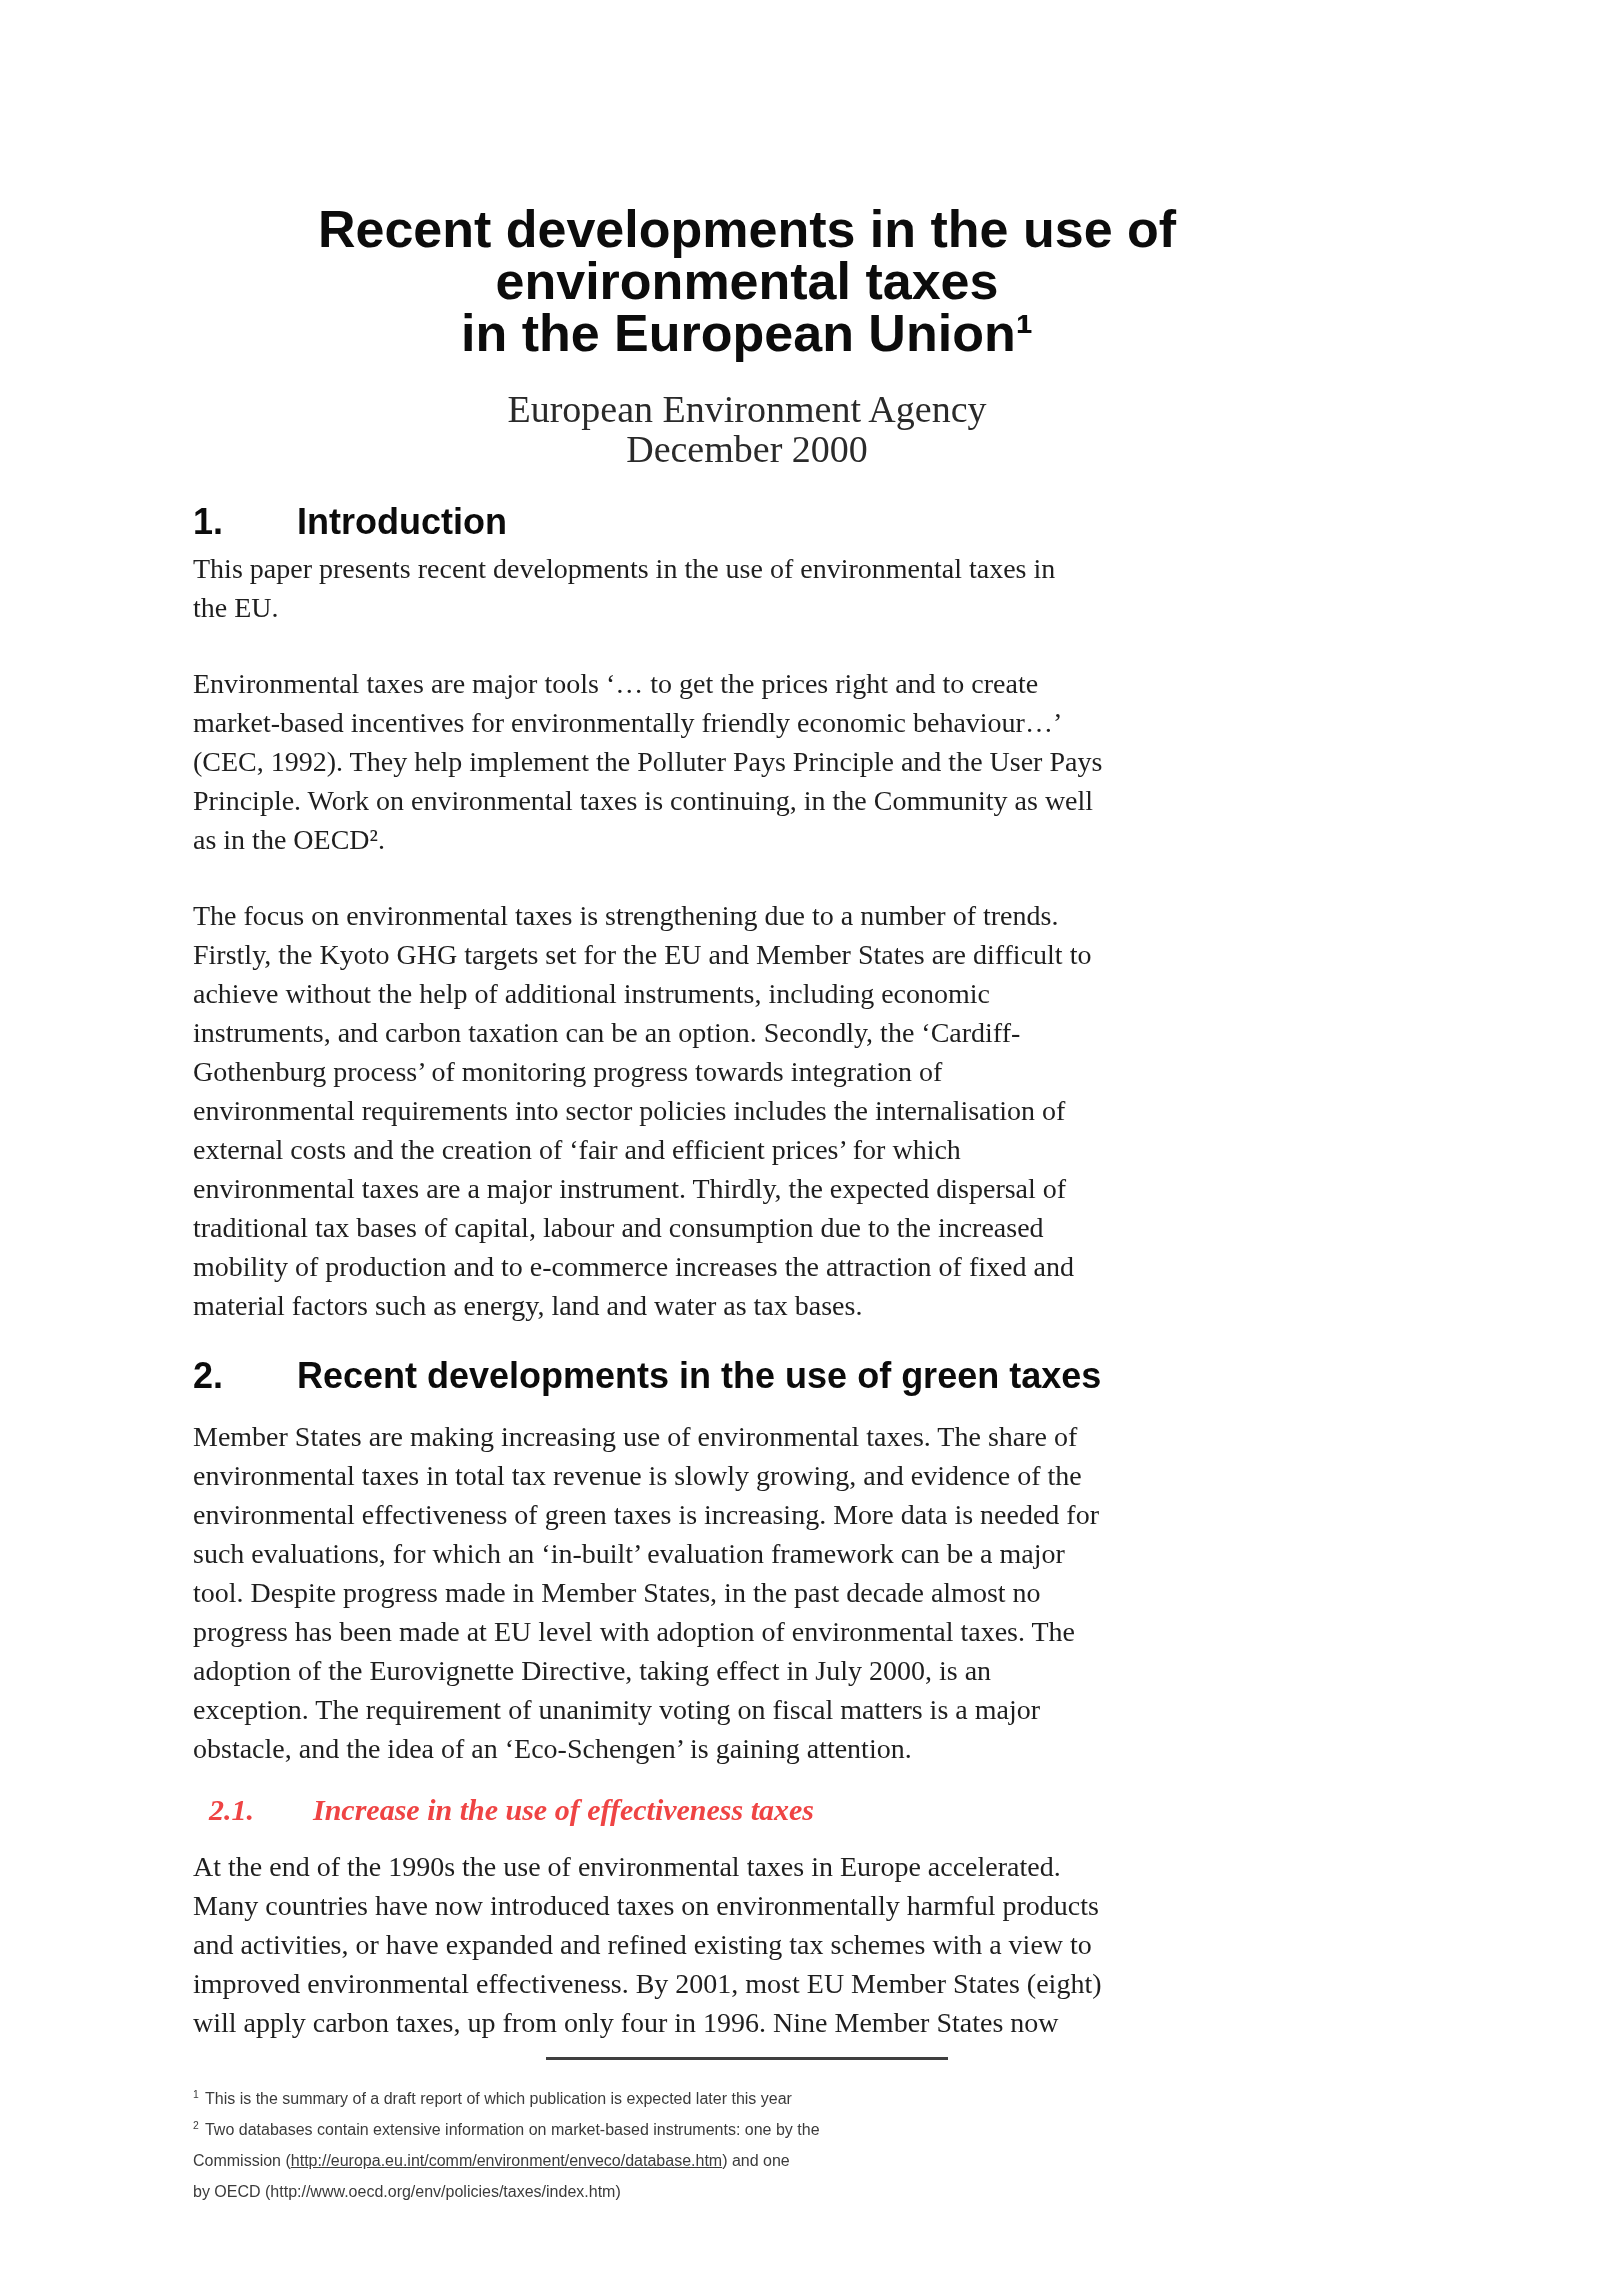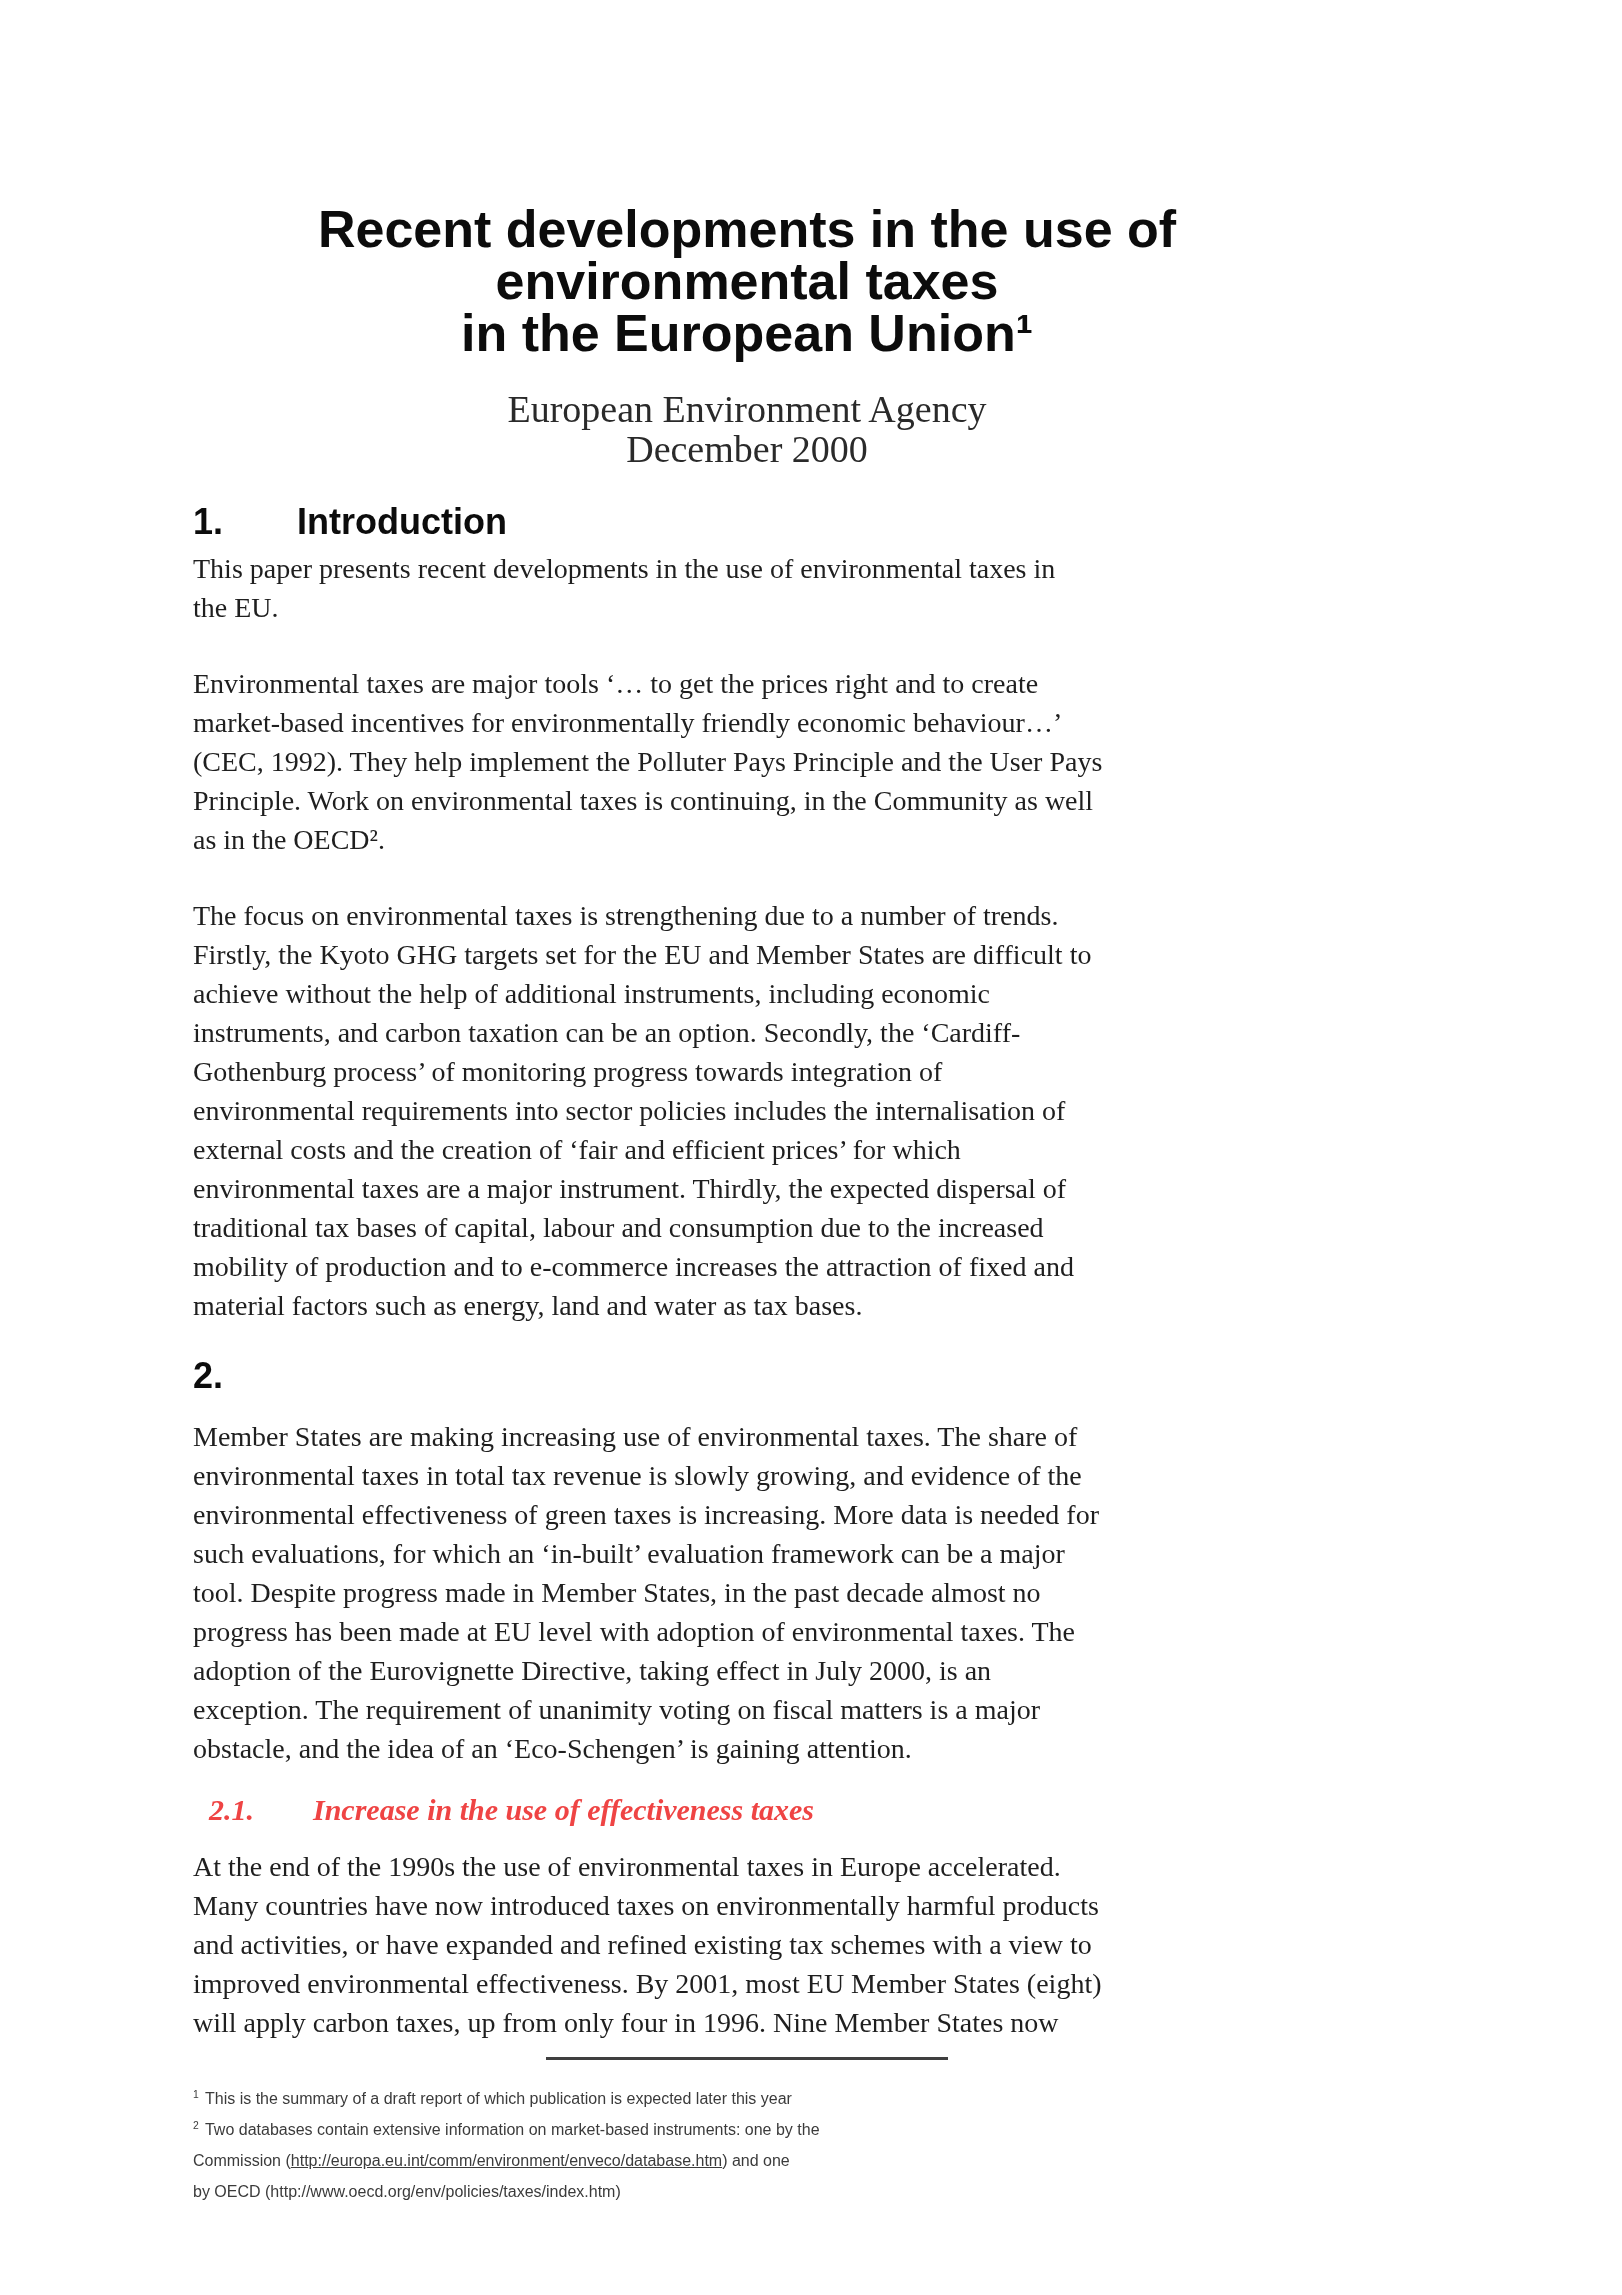--- a/index.html
+++ b/index.html
@@ -133,20 +133,21 @@
 Gothenburg process’ of monitoring progress towards integration of
 environmental requirements into sector policies includes the internalisation of
 external costs and the creation of ‘fair and efficient prices’ for which
 environmental taxes are a major instrument. Thirdly, the expected dispersal of
 traditional tax bases of capital, labour and consumption due to the increased
 mobility of production and to e-commerce increases the attraction of fixed and
 material factors such as energy, land and water as tax bases.</p>
 
   <div class="sec-heading sec-heading-2">
     <span class="sec-num">2.</span>
+    <span class="sec-title">Recent developments in the use of green taxes</span>
   </div>
 
   <p class="body-para p-green">Member States are making increasing use of environmental taxes. The share of
 environmental taxes in total tax revenue is slowly growing, and evidence of the
 environmental effectiveness of green taxes is increasing. More data is needed for
 such evaluations, for which an ‘in-built’ evaluation framework can be a major
 tool. Despite progress made in Member States, in the past decade almost no
 progress has been made at EU level with adoption of environmental taxes. The
 adoption of the Eurovignette Directive, taking effect in July 2000, is an
 exception. The requirement of unanimity voting on fiscal matters is a major

